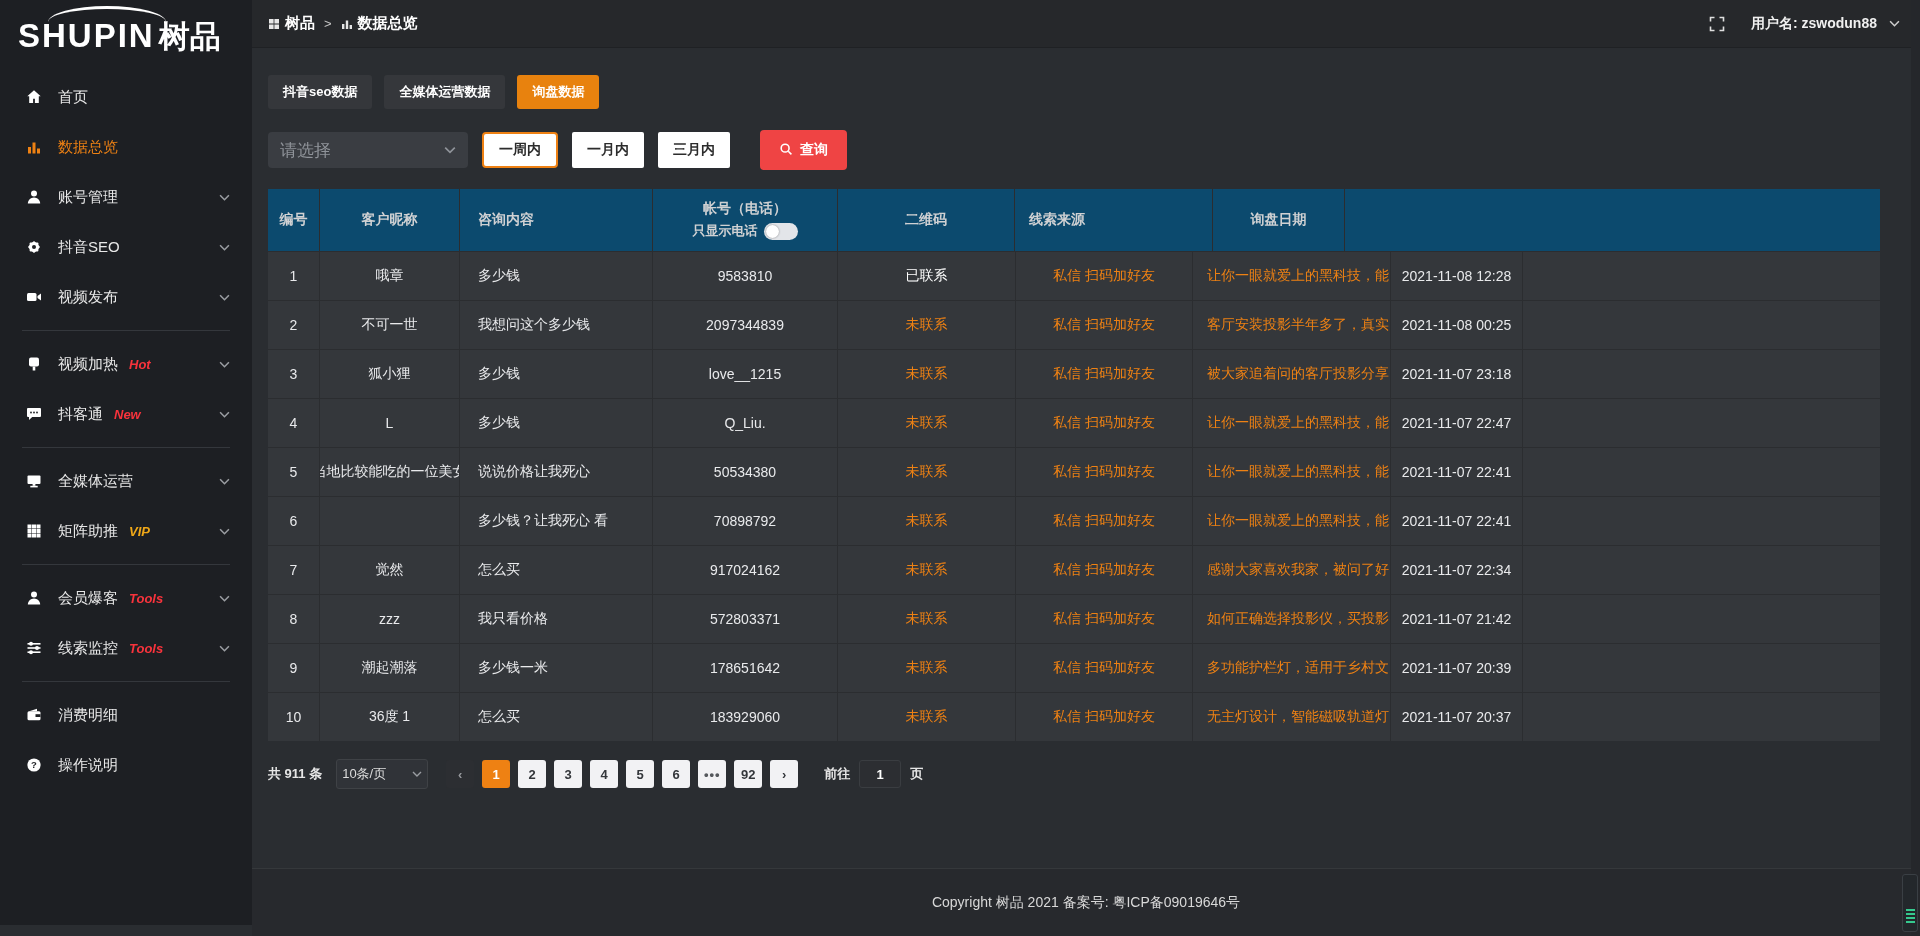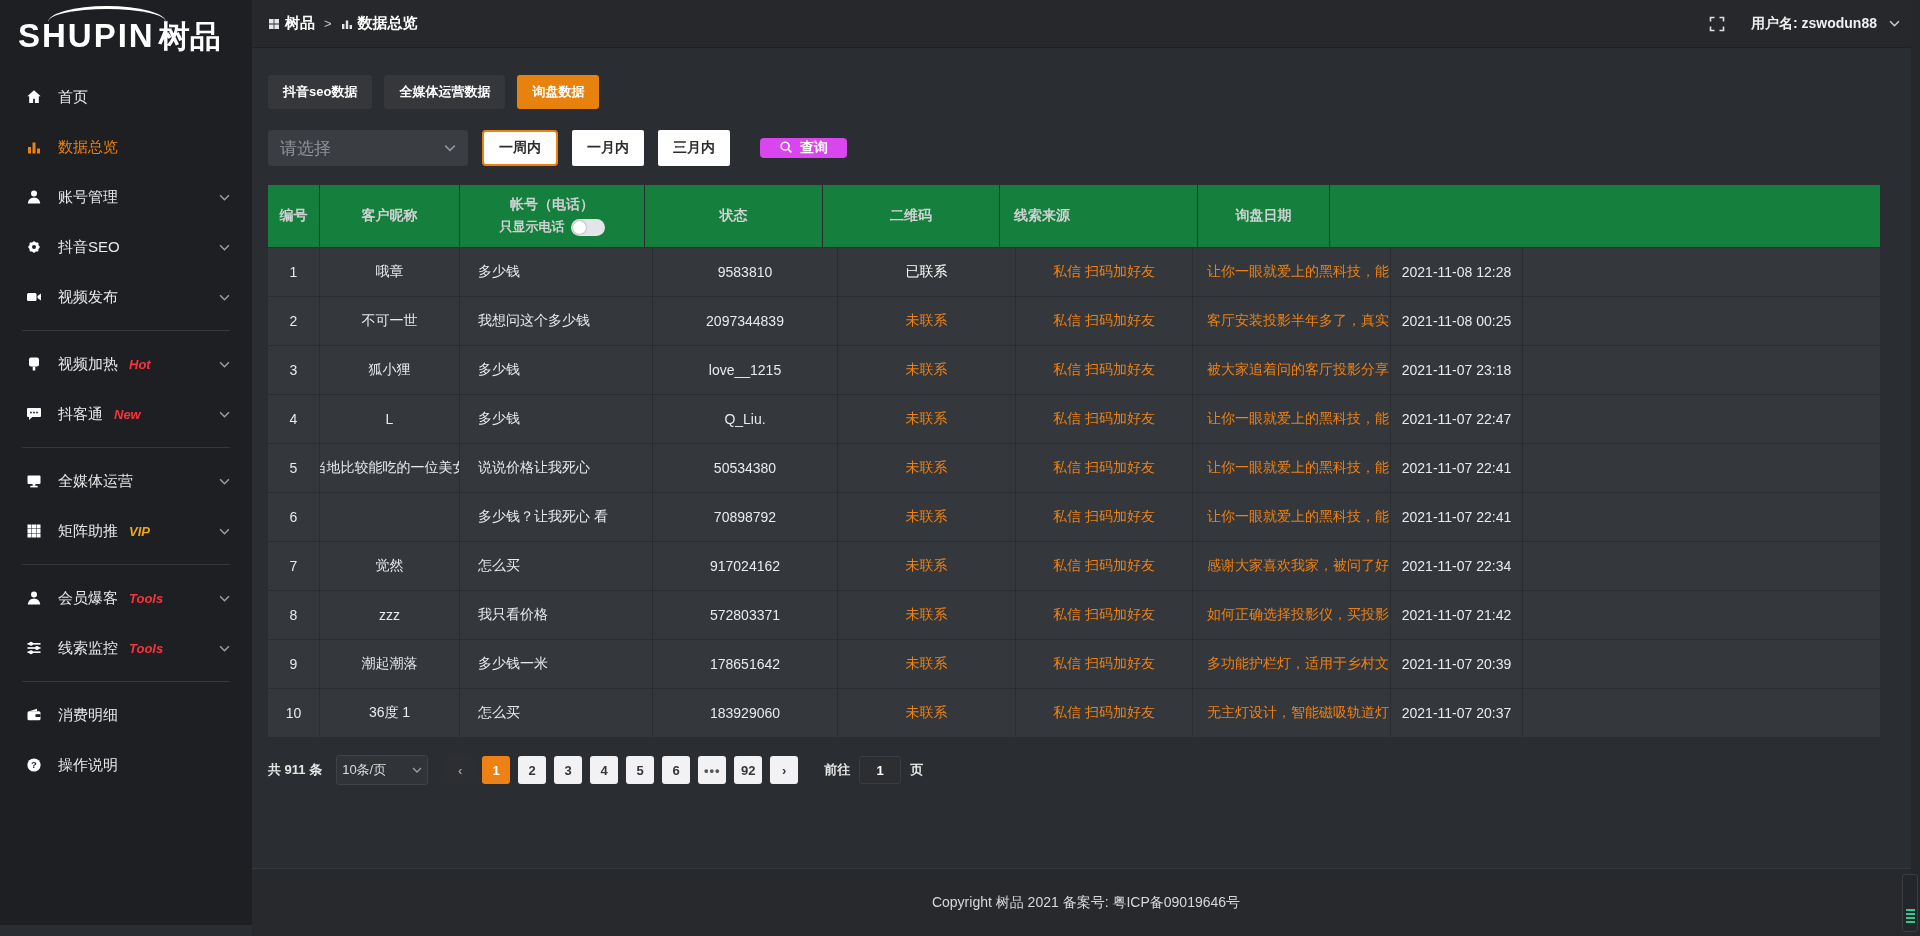--- a/index.html
+++ b/index.html
@@ -39,26 +39,26 @@
 
   .tabs { display:flex; gap:12px; margin-top:27px; }
   .tab { height:34px; padding:0 15px; display:flex; align-items:center; background:#35373b; color:#fff; font-size:13px; font-weight:bold; border-radius:3px; cursor:pointer; }
   .tab.active { background:#e8820e; }
 
   .filters { display:flex; align-items:center; gap:14px; margin-top:21px; }
   .selbox { width:200px; height:36px; background:#3a3d42; border-radius:4px; display:flex; align-items:center; justify-content:space-between; padding:0 12px; color:#8f9399; font-size:17px; cursor:pointer; }
   .selbox .chev2 { display:flex; color:#8f9399; }
   .rbtn { height:36px; padding:0 15px; background:#fff; color:#2c2c2c; font-size:14px; font-weight:bold; border-radius:2px; display:flex; align-items:center; cursor:pointer; }
   .rbtn.active { border:2px solid #ee8113; border-radius:4px; }
-  .qbtn { height:20px; padding:0 19px; margin-left:16px; background:#d946ef; color:#fff; font-size:14px; font-weight:bold; border-radius:4px; display:flex; align-items:center; gap:7px; cursor:pointer; }
+  .qbtn { height:40px; padding:0 19px; margin-left:16px; background:#ef4444; color:#fff; font-size:14px; font-weight:bold; border-radius:4px; display:flex; align-items:center; gap:7px; cursor:pointer; }
 
   
   .table { width:1612px; margin-top:19px; background:#34373b; }
   .tr { display:flex; height:49px; border-top:1px solid #2b2d30; }
-  .thead { display:flex; height:62px; background:#15803d; border-top:none;text-align:center; }
+  .thead { display:flex; height:62px; background:#0c4a6e; border-top:none;text-align:center; }
   .td, .th { display:flex; align-items:center; justify-content:center; font-size:14px; border-right:1px solid #2b2d30; overflow:hidden; white-space:nowrap; }
   .th { color:#d0d1d3; font-weight:bold; }
   .td { color:#e9eaec; }
   .c1 { width:52px; }
   .c2 { width:140px; }
   .c3 { width:193px; justify-content:flex-start; padding-left:18px; }
   .c4 { width:185px; }
   .c5 { width:178px; }
   .c6 { width:177px; }
   .c7 { width:198px; justify-content:flex-start; padding-left:14px; }
@@ -377,30 +377,30 @@
             <line x1="10.6" y1="10.6" x2="14.2" y2="14.2"></line>
           </svg></span>
       <span>查询</span>
     </div>
   </div>
 
   <div class="table">
     <div class="thead">
       <div class="th c1">编号</div>
       <div class="th c2">客户昵称</div>
+      <div class="th c3">咨询内容</div>
       <div class="th c4">
         <span>帐号（电话）</span>
         <span class="acct-line2">
           <span>只显示电话</span>
           <span class="switch">
               <span class="knob"></span>
             </span>
         </span>
       </div>
-      <div class="th c5">状态</div>
       <div class="th c6">二维码</div>
       <div class="th c7">线索来源</div>
       <div class="th c8">询盘日期</div>
       <div class="th fill"></div>
     </div>
 
     <div class="tr">
       <div class="td c1">1</div>
       <div class="td c2">哦章</div>
       <div class="td c3">多少钱</div>

